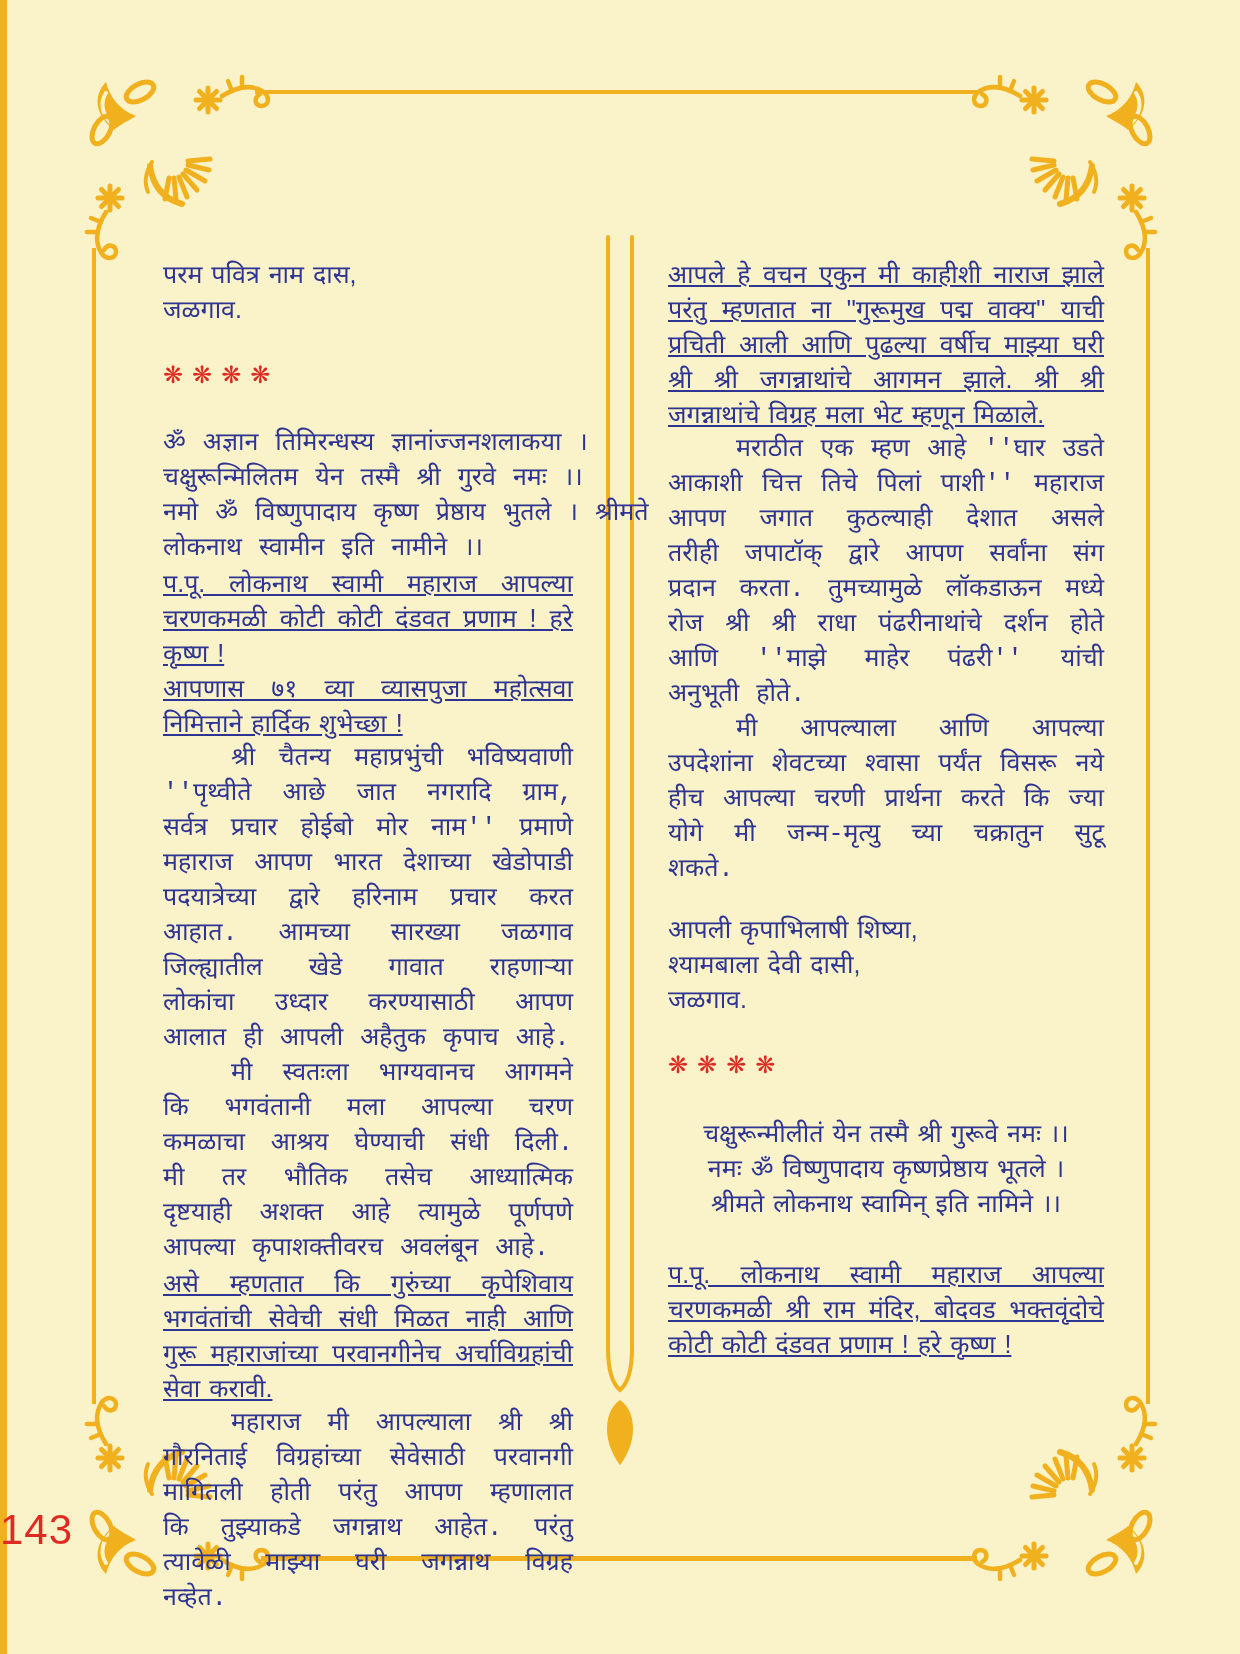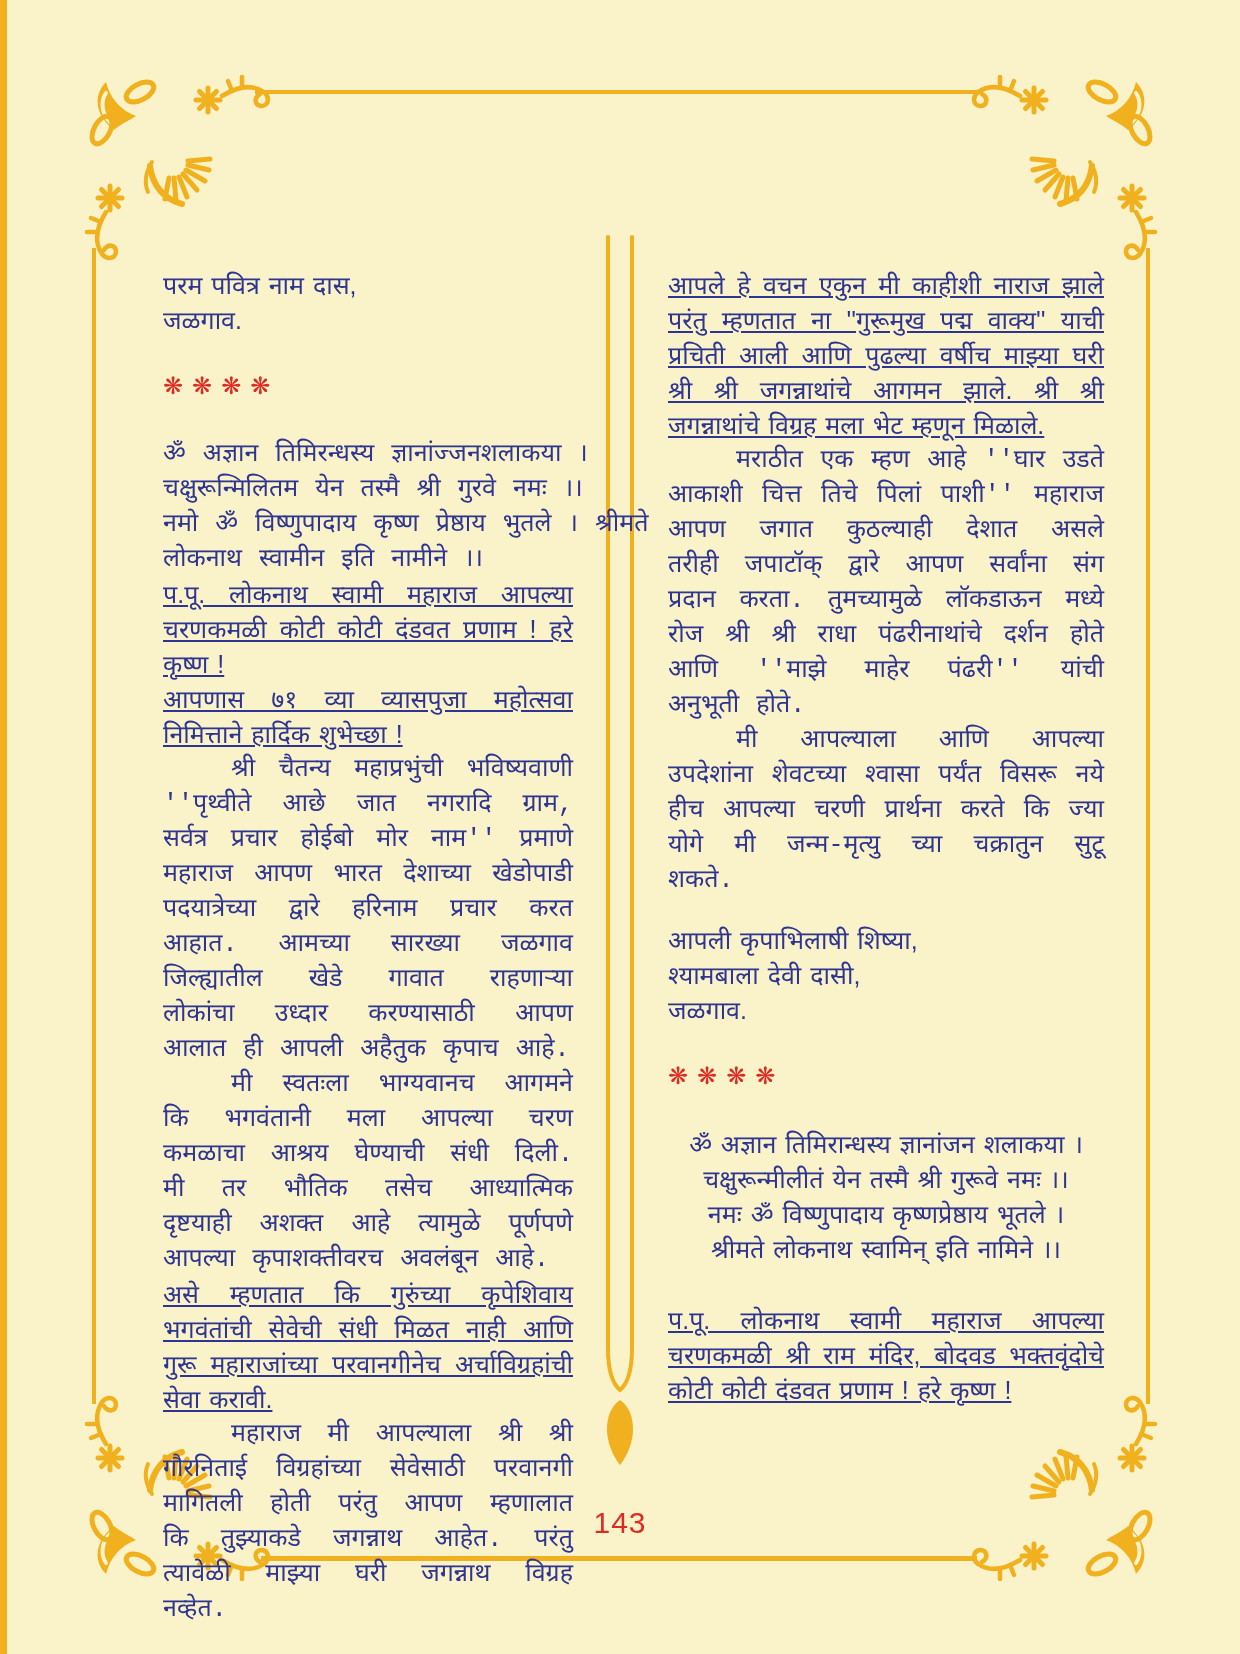--- a/index.html
+++ b/index.html
@@ -27,21 +27,21 @@
   
   .corner{position:absolute;width:210px;height:190px;overflow:visible;}
   .corner.tl{left:75px;top:70px;}
   .corner.tr{left:957px;top:70px;transform:scaleX(-1);}
   .corner.bl{left:75px;top:1396px;transform:scaleY(-1);}
   .corner.br{left:957px;top:1396px;transform:scale(-1,-1);}
   
   .divider{position:absolute;left:598px;top:230px;width:44px;height:1240px;}
   
   .col{
-    position:absolute;top:268px;
+    position:absolute;top:257px;
     color:var(--ink);
     font-size:25px;line-height:35px;
     word-spacing:2px;
   }
   .col-left{left:163px;width:410px;}
   .col-right{left:668px;width:436px;}
   .blk{margin:0;}
   .para{text-align:justify;text-decoration:underline;}
   .para-indent{text-align:justify;text-indent:68px;font-family:Liberation Mono, monospace;}
   .address{}
@@ -51,22 +51,22 @@
     font-size:24px;letter-spacing:9px;
     margin:30px 0 34px;
   }
   .verse{margin:0 0 0 0;font-family:Liberation Mono, monospace;}
   .verse-center{text-align:center;margin:0 0 0 0;}
   .closing{margin-top:36px;}
   .ln{white-space:nowrap;}
   
   .page-number{
     position:absolute;left:0;top:1506px;width:100%;
-    text-align:center;color:var(--red);
-    font-size:30px;letter-spacing:1px;
+    color:var(--red);
+    font-size:42px;letter-spacing:1px;
     font-family:"Liberation Sans","DejaVu Sans",sans-serif;
   }
 </style>
 </head>
 <body>
 
 <div class="page">
 
   <svg width="0" height="0" style="position:absolute" aria-hidden="true">
     <defs>
@@ -172,21 +172,20 @@
       <div class="blk para">आपले हे वचन एकुन मी काहीशी नाराज झाले परंतु म्हणतात ना ''गुरूमुख पद्म वाक्य'' याची प्रचिती आली आणि पुढल्या वर्षीच माझ्या घरी श्री श्री जगन्नाथांचे आगमन झाले. श्री श्री जगन्नाथांचे विग्रह मला भेट म्हणून मिळाले.</div>
       <div class="blk para-indent">मराठीत एक म्हण आहे ''घार उडते आकाशी चित्त तिचे पिलां पाशी'' महाराज आपण जगात कुठल्याही देशात असले तरीही जपाटॉक् द्वारे आपण सर्वांना संग प्रदान करता. तुमच्यामुळे लॉकडाऊन मध्ये रोज श्री श्री राधा पंढरीनाथांचे दर्शन होते आणि ''माझे माहेर पंढरी'' यांची अनुभूती होते.</div>
       <div class="blk para-indent">मी आपल्याला आणि आपल्या उपदेशांना शेवटच्या श्वासा पर्यंत विसरू नये हीच आपल्या चरणी प्रार्थना करते कि ज्या योगे मी जन्म-मृत्यु च्या चक्रातुन सुटू शकते.</div>
       <div class="blk signature">
         <div class="ln">आपली कृपाभिलाषी शिष्या,</div>
         <div class="ln">श्यामबाला देवी दासी,</div>
         <div class="ln">जळगाव.</div>
       </div>
       <div class="blk stars">❋❋❋❋</div>
       <div class="blk verse-center">
-        <div class="ln">ॐ अज्ञान तिमिरान्धस्य ज्ञानांजन शलाकया ।</div>
         <div class="ln">चक्षुरून्मीलीतं येन तस्मै श्री गुरूवे नमः ।।</div>
         <div class="ln">नमः ॐ विष्णुपादाय कृष्णप्रेष्ठाय भूतले ।</div>
         <div class="ln">श्रीमते लोकनाथ स्वामिन् इति नामिने ।।</div>
       </div>
       <div class="blk para closing">प.पू. लोकनाथ स्वामी महाराज आपल्या चरणकमळी श्री राम मंदिर, बोदवड भक्तवृंदोचे कोटी कोटी दंडवत प्रणाम ! हरे कृष्ण !</div>
     </div>
 
   <div class="page-number">143</div>
 
 </div>

